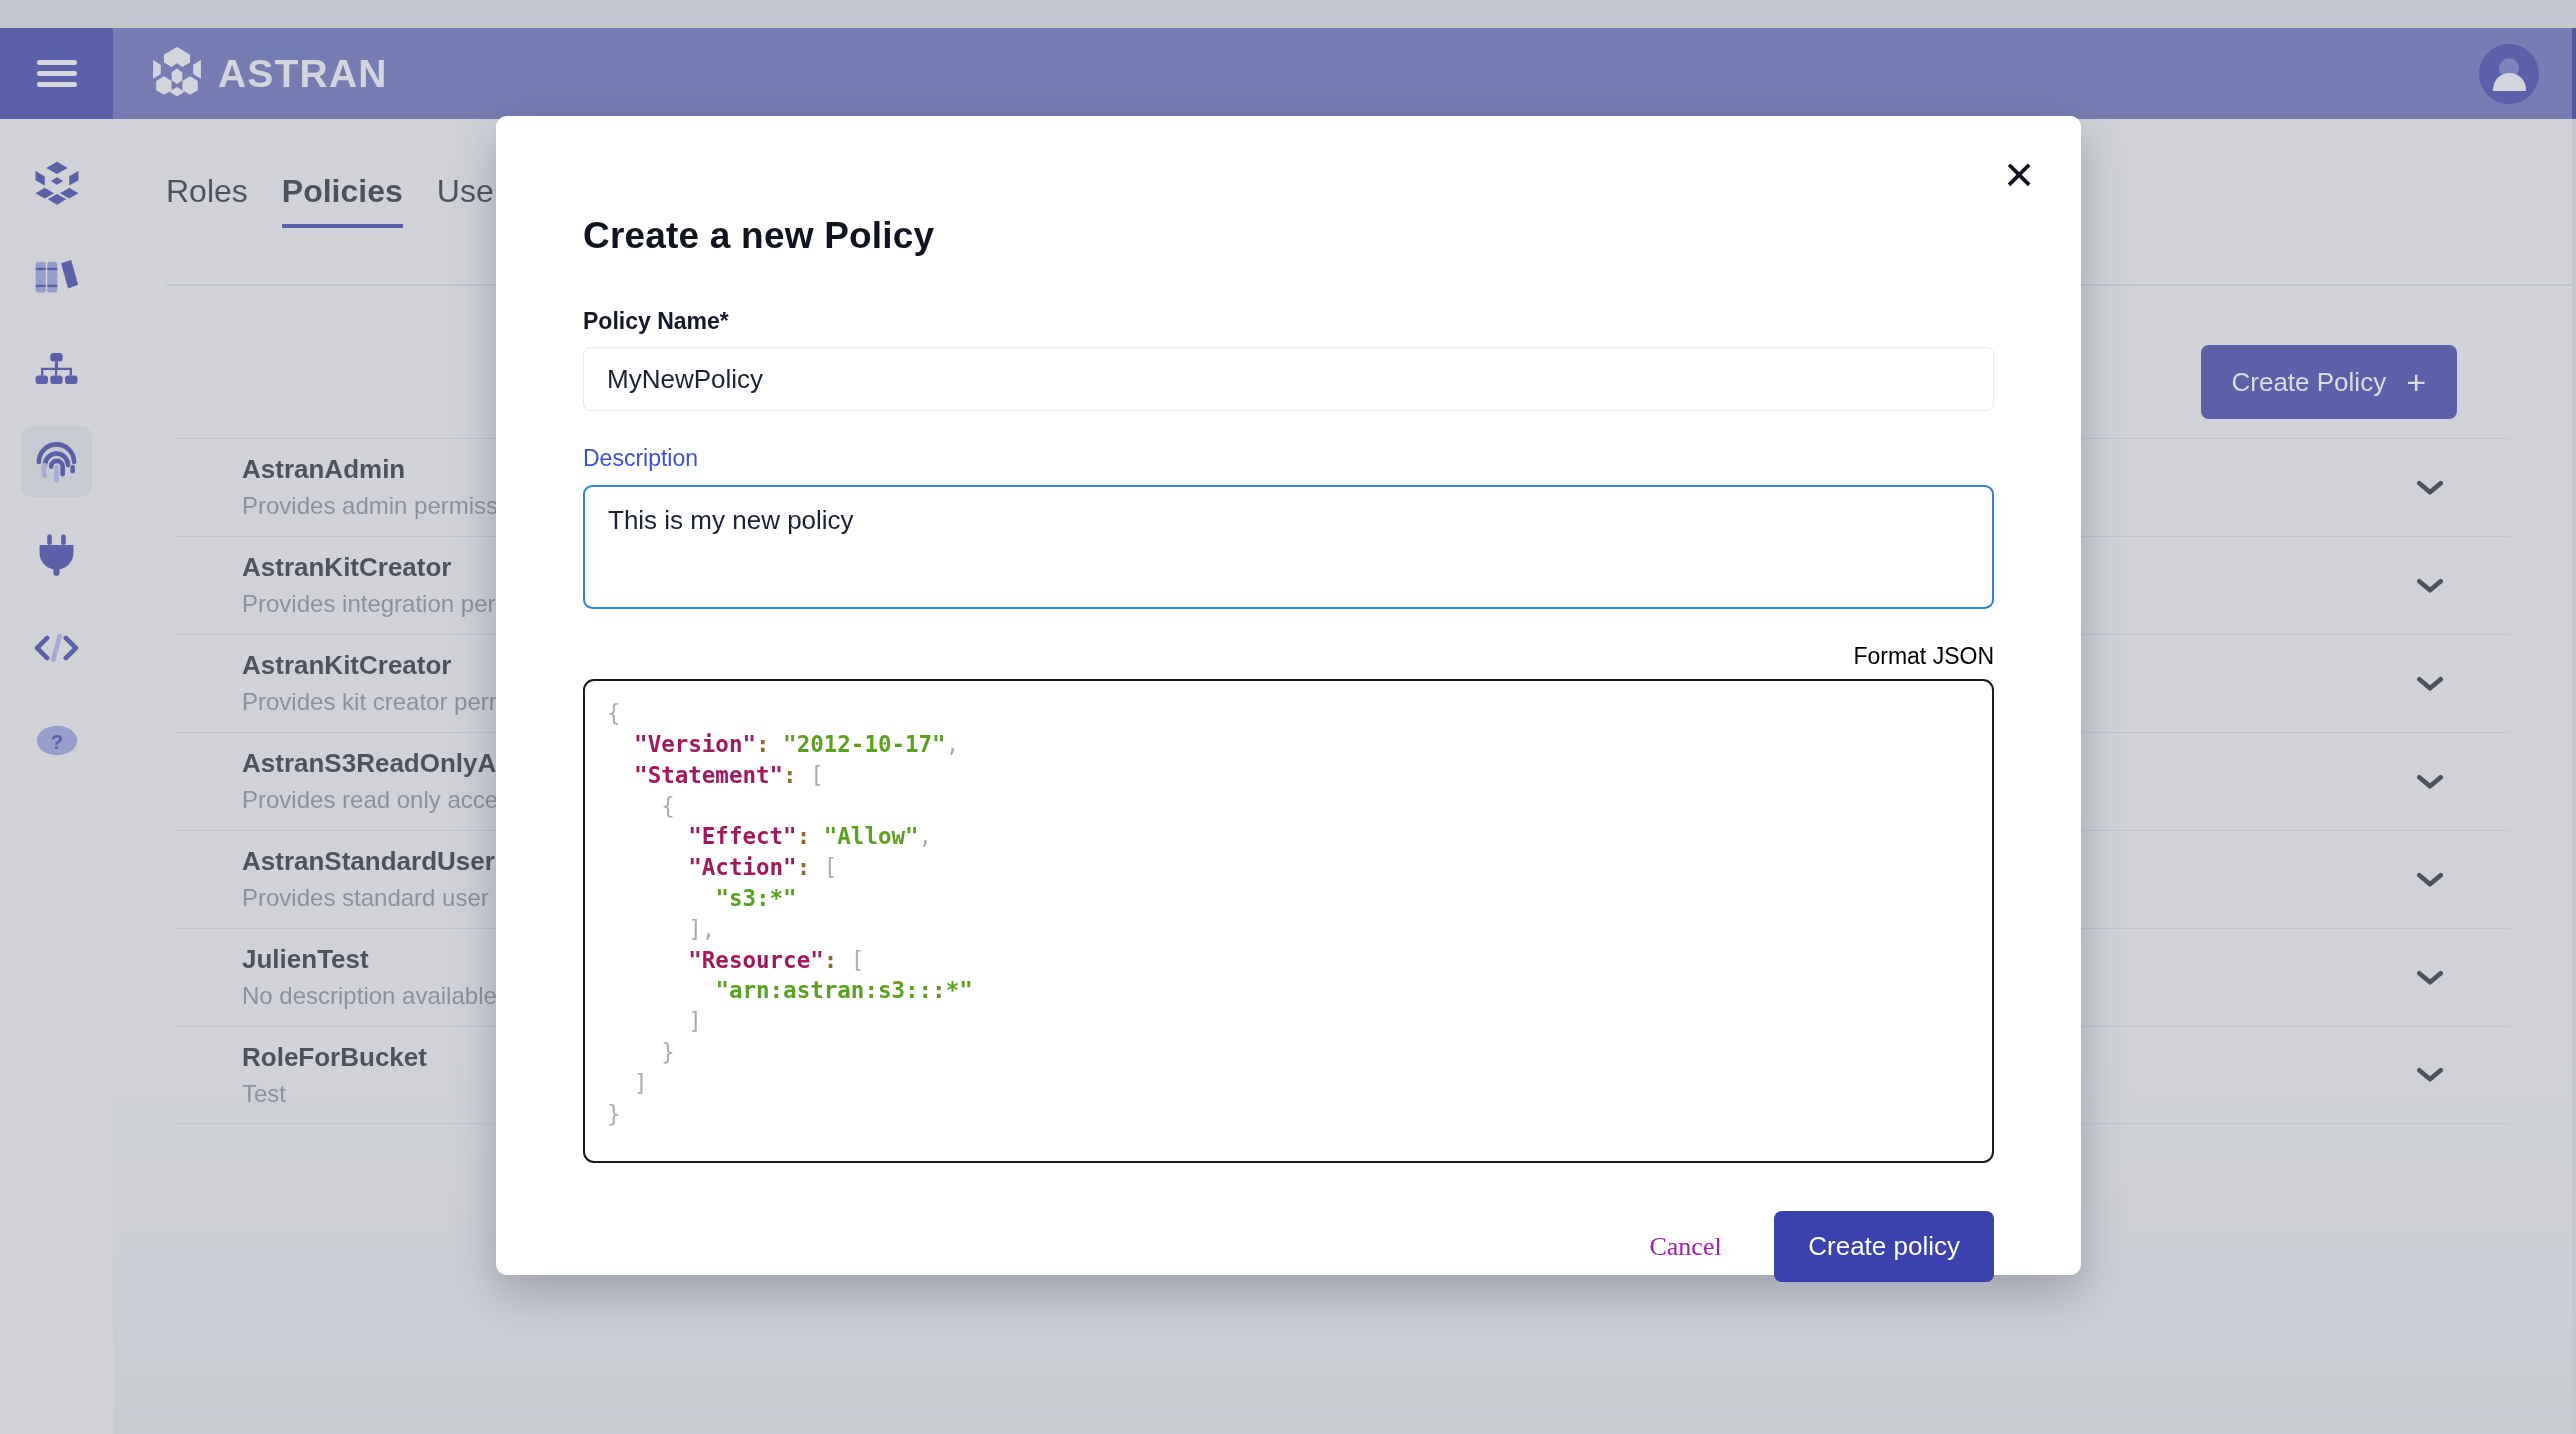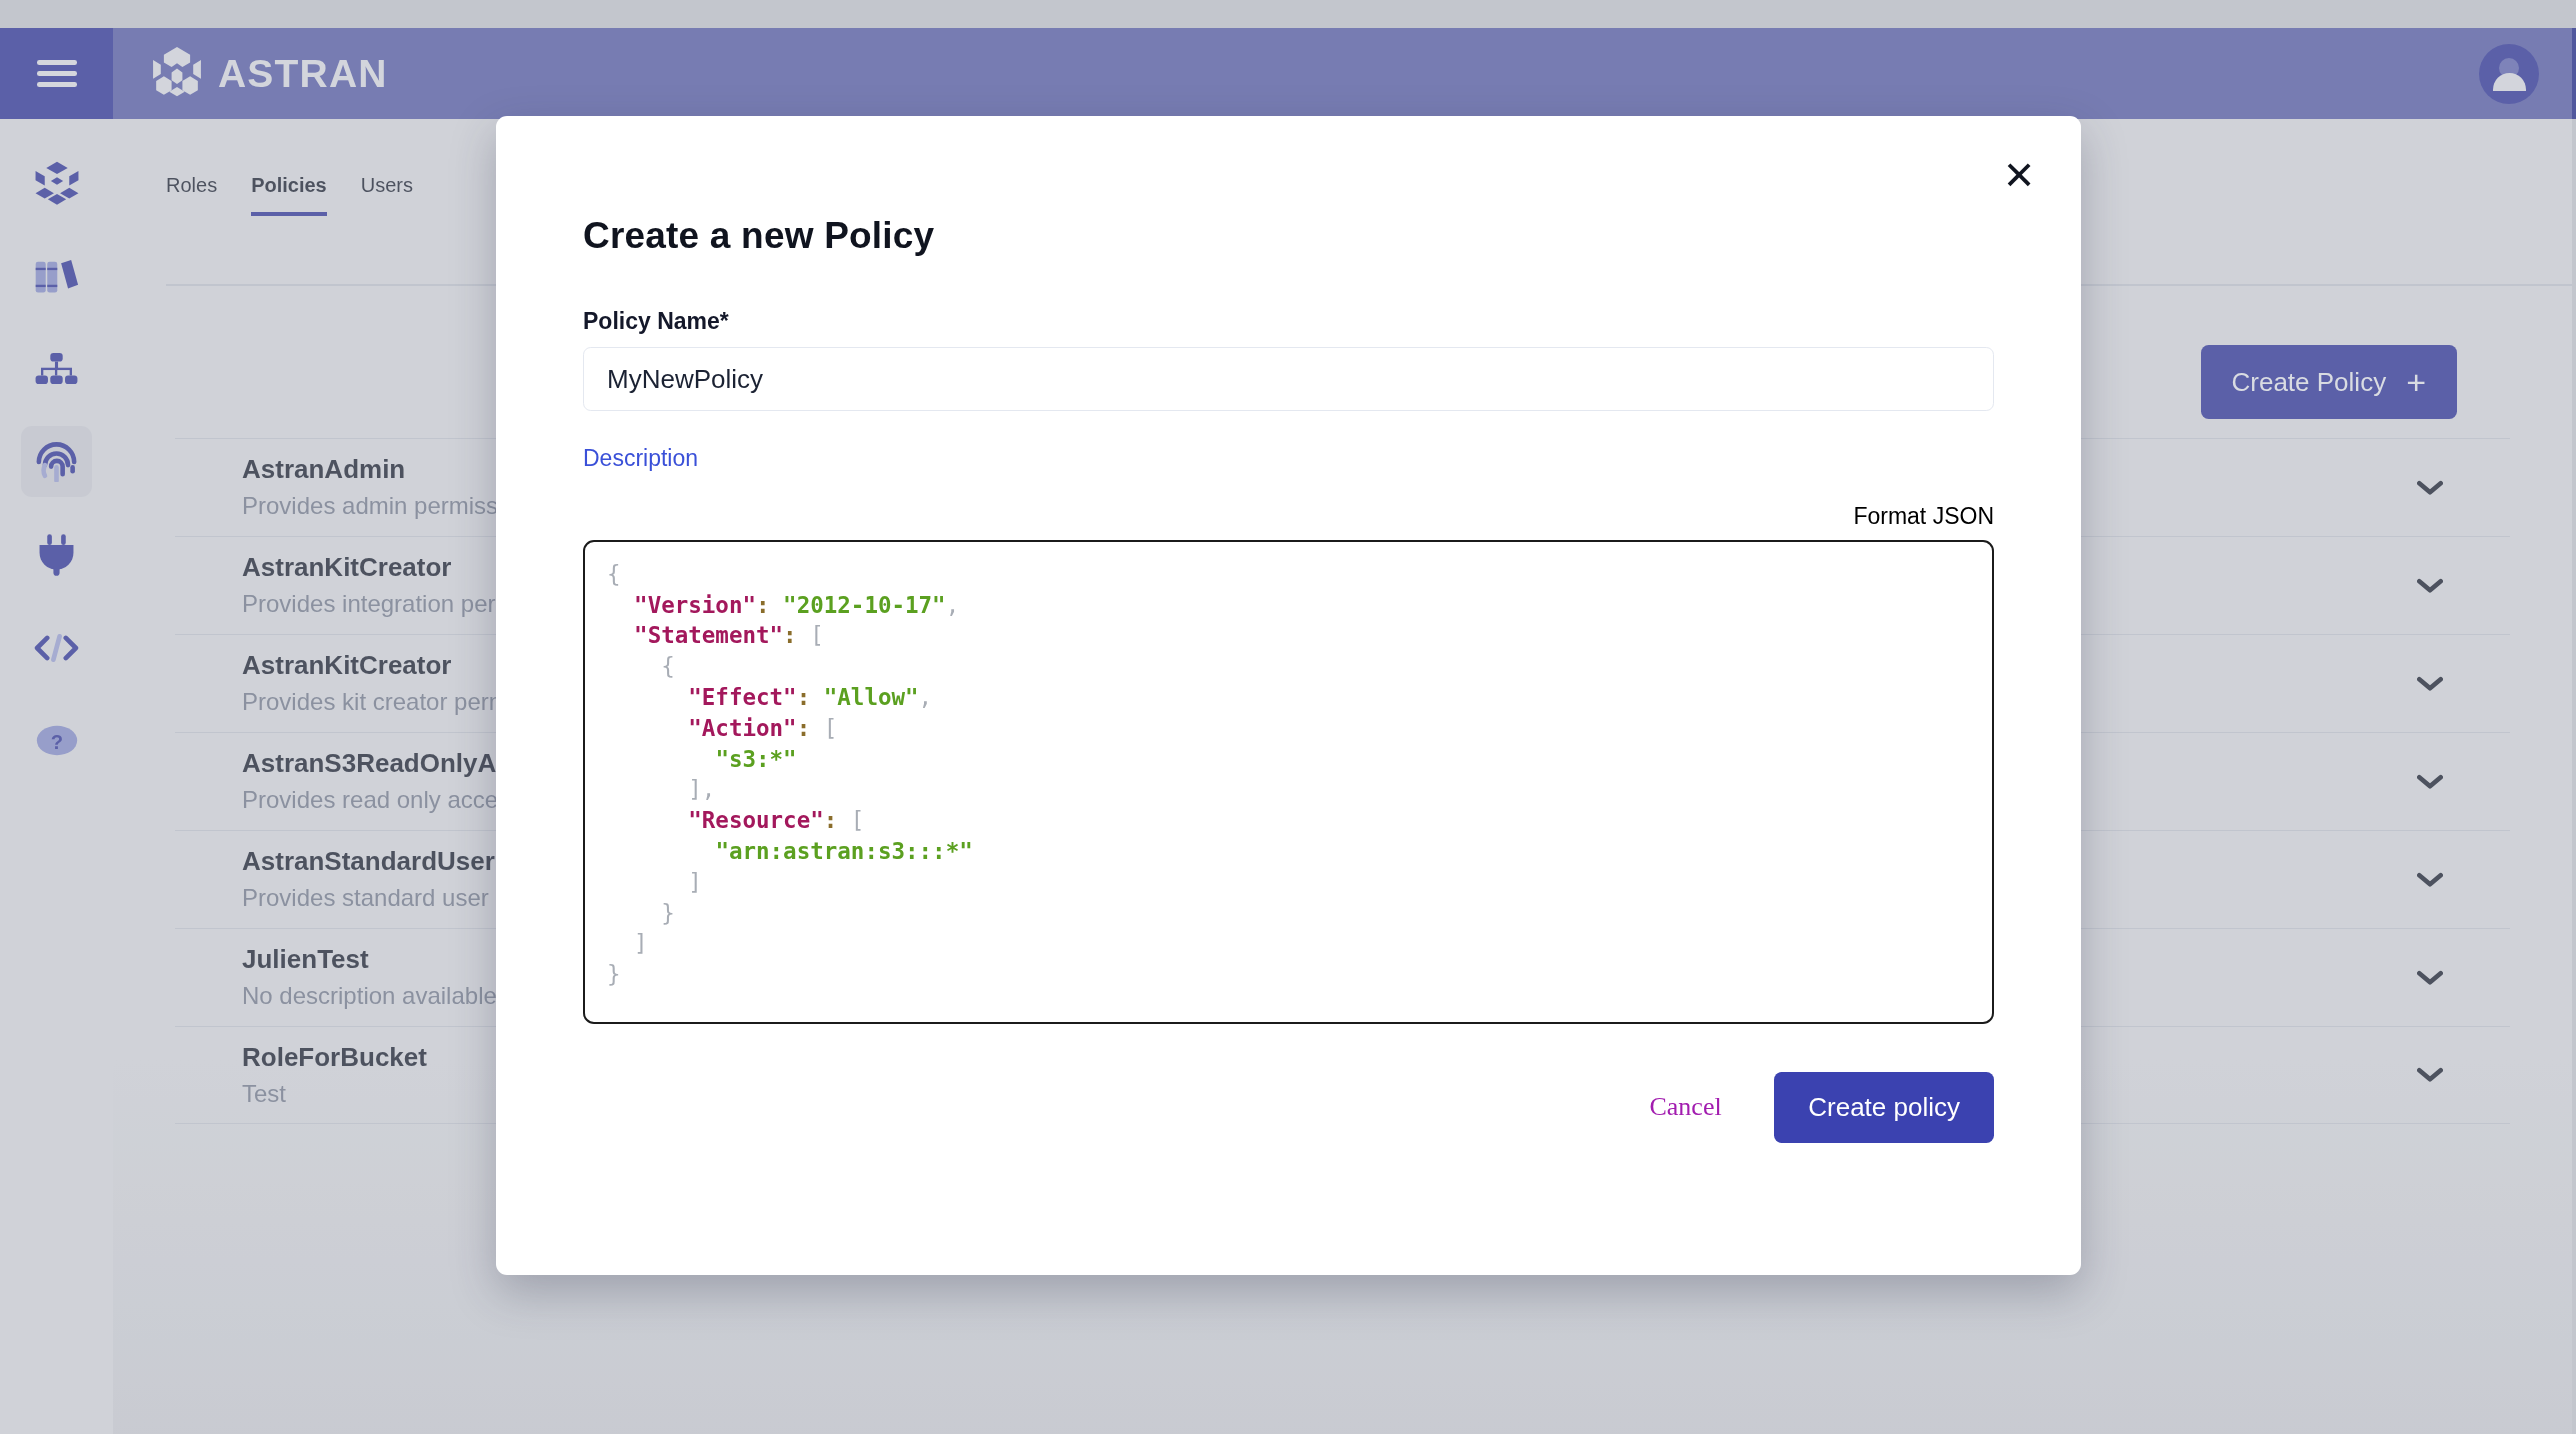--- a/index.html
+++ b/index.html
@@ -58,21 +58,21 @@
 
   
   .page {
     position: absolute; top: 91px; left: 113px; right: 0; bottom: 0;
     background: linear-gradient(180deg, #c3c6cd 0%, #c3c6cd 70%, #b9bcc5 100%);
     z-index: 2;
   }
 
   .tabs { display:flex; align-items:flex-end; gap: 34px; padding: 56px 0 0 53px; }
   .tab {
-    font-size: 20px; color: #1b2233; padding-bottom: 17px;
+    font-size: 32px; color: #1b2233; padding-bottom: 17px;
     border-bottom: 4.6px solid transparent; cursor: pointer; line-height: 1;
   }
   .tab.active { font-weight: 700; border-bottom-color: #2e3490; }
   .tabs-underline {
     position:absolute; left: 53px; right: 0; top: 165px; height: 1.5px; background: #b0b5c0;
   }
 
   .list-actions { position: absolute; right: 115px; top: 226px; }
   .create-policy-btn {
     background: #2e3490; color: #cfd2da; border: none; border-radius: 7.7px;
@@ -403,20 +403,21 @@
 
     <div class="modal-body">
 
       <div>
         <div class="field-label">Policy Name*</div>
         <input class="text-input" type="text" value="MyNewPolicy" style="">
       </div>
 
       <div class="desc-wrap">
         <div class="field-label focused">Description</div>
+        <textarea class="textarea" style="">This is my new policy</textarea>
       </div>
 
       <div class="doc-section">
         <div class="format-json">Format JSON</div>
         <div class="code-box">
           <pre class="code" id="code-render"><span class="tk-punc">{</span>
   <span class="tk-key">"Version"</span><span class="tk-colon">:</span> <span class="tk-str">"2012-10-17"</span><span class="tk-punc">,</span>
   <span class="tk-key">"Statement"</span><span class="tk-colon">:</span> <span class="tk-punc">[</span>
     <span class="tk-punc">{</span>
       <span class="tk-key">"Effect"</span><span class="tk-colon">:</span> <span class="tk-str">"Allow"</span><span class="tk-punc">,</span>

